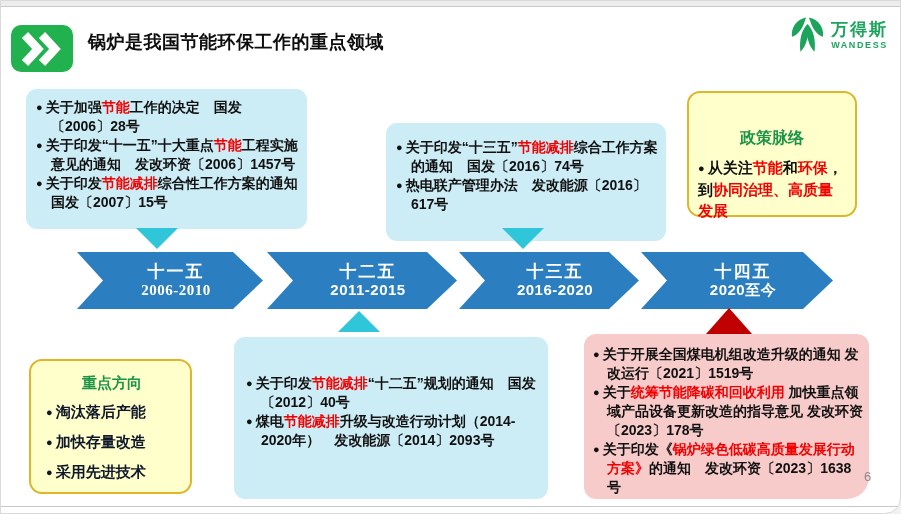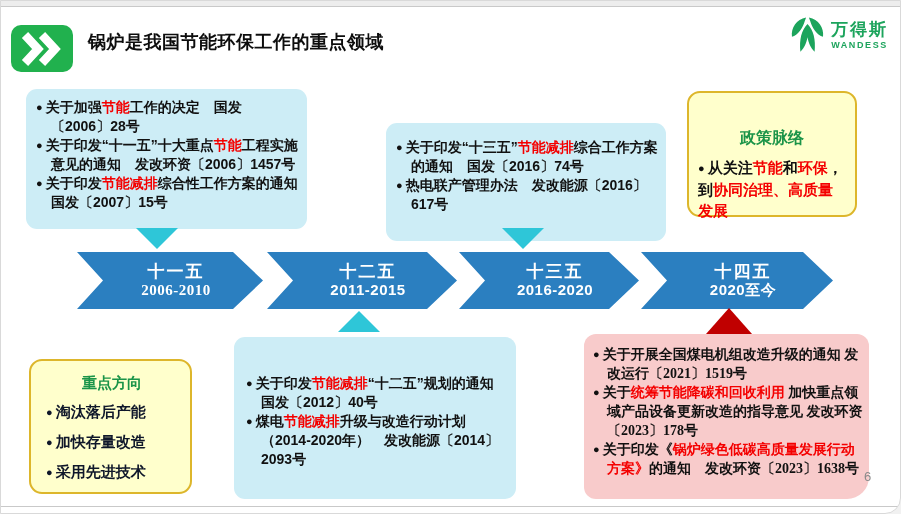--- a/index.html
+++ b/index.html
@@ -36,22 +36,22 @@
   .green-title{color:#1B9448;text-align:center;}
 
   #box-11{left:25px;top:88px;width:281px;height:140px;padding:9px 8px 0 10px;}
   #box-13{left:385px;top:110px;width:280px;height:118px;padding:15px 8px 0 10px;margin-top:12px;}
   #box-policy{left:686px;top:90px;width:170px;height:126px;padding:34px 9px 0 9px;font-size:15px;line-height:21px;}
   #box-policy .green-title{font-size:16px;margin-bottom:9px;}
   #box-policy .ilist li .seg-red{color:#F40000;}
   #box-focus{left:28px;top:358px;width:163px;height:135px;padding:13px 6px 0 15px;font-size:15px;}
   #box-focus .green-title{font-size:15px;margin-bottom:10px;margin-left:-6px;}
   #box-focus .ilist li{color:#0f172a;margin-bottom:11px;}
-  #box-12{left:233px;top:336px;width:282px;height:162px;padding:37px 8px 0 12px;}
-  #box-14{left:583px;top:333px;width:285px;height:165px;padding:11px 6px 0 9px;font-family:Liberation Serif, serif;}
+  #box-12{left:233px;top:336px;width:314px;height:162px;padding:37px 8px 0 12px;}
+  #box-14{left:583px;top:333px;width:285px;height:165px;padding:11px 6px 0 9px;}
   #box-14 .blist li{padding-left:14px;text-indent:-14px;}
 
   
   .arrow{position:absolute;top:251px;height:57px;background:#2B7FC0;color:#fff;
     display:flex;flex-direction:column;align-items:center;justify-content:center;
     padding-left:12px;box-sizing:border-box;
     clip-path:polygon(0 0, calc(100% - 30px) 0, 100% 50%, calc(100% - 30px) 100%, 0 100%, 26px 50%);}
   .arrow .l1{font-size:17px;line-height:1.15;letter-spacing:2px;}
   .arrow .l2{font-size:15px;line-height:1.2;letter-spacing:.5px;}
   #arrow-1{left:76px;width:186px;font-family:Liberation Serif, serif;}

